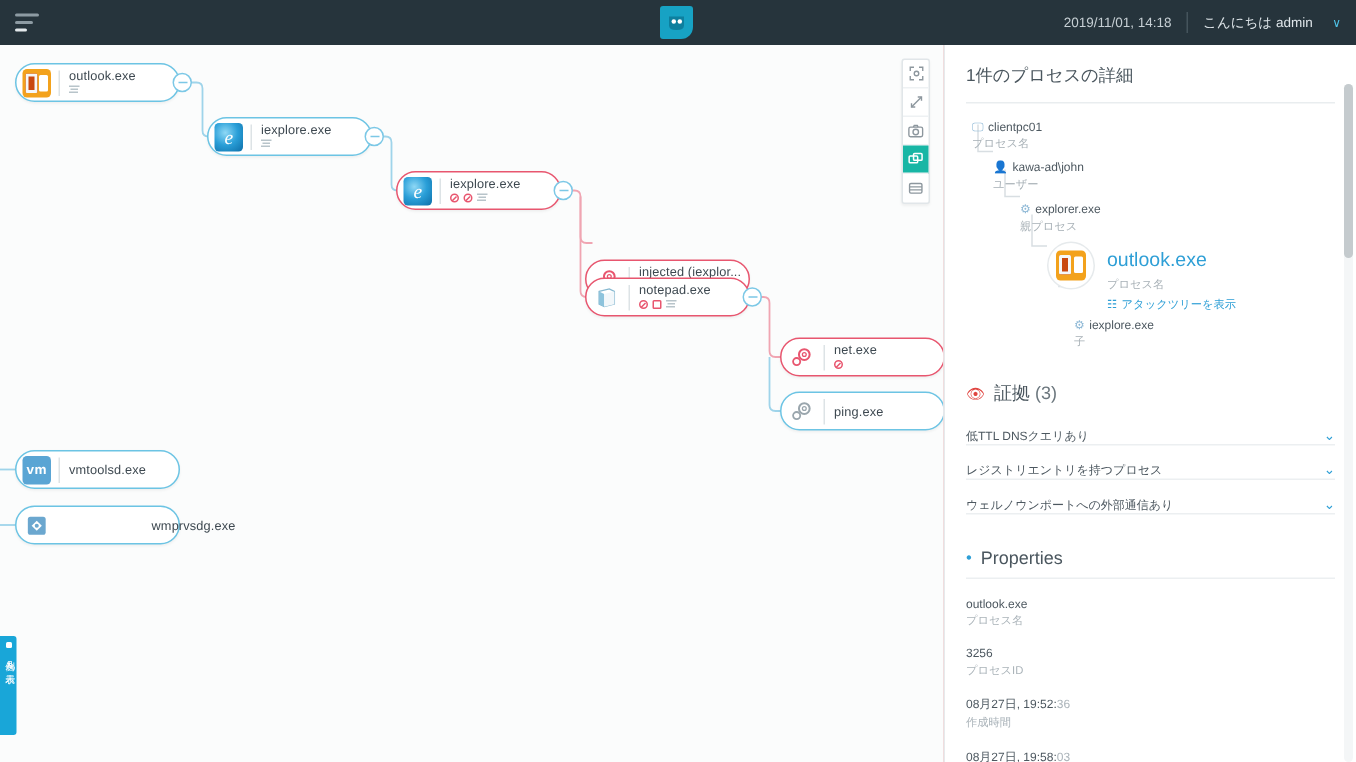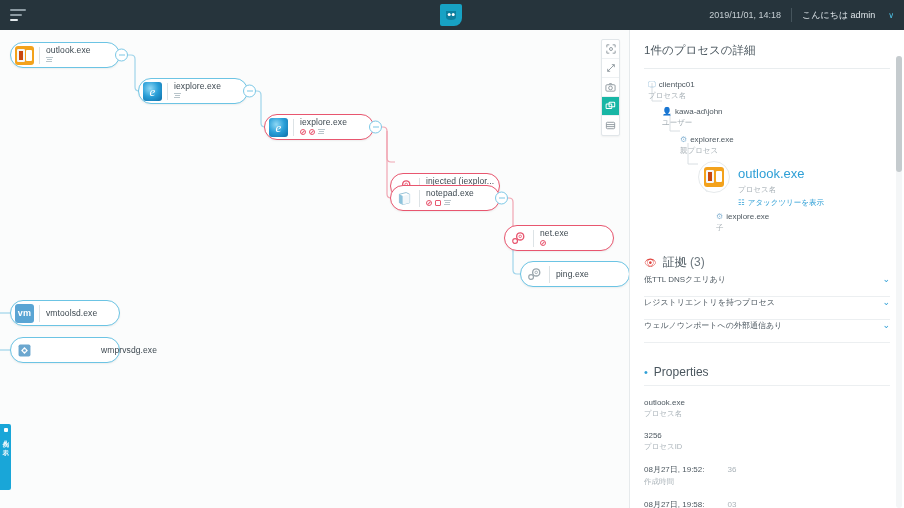--- a/index.html
+++ b/index.html
@@ -218,31 +218,31 @@
     margin-top:22px; margin-bottom:3px;
   }
   .sect-head .eye { color:#e0443f; font-size:10px; }
   .sect-head .bullet { color:#2e9fd6; font-size:11px; line-height:1; }
   .sect-title { font-size:12px; color:#4a565e; }
   .sect-title .cnt { color:#6c777e; }
 
   .acc-row {
     border-bottom:1px solid #eceff1;
     height:23px;
-    display:flex; align-items:flex-start; justify-content:space-between;
+    display:flex; align-items:flex-end; justify-content:space-between;
   }
   .acc-row:first-of-type { border-top:1px solid #eceff1; }
   .acc-label { font-size:8px; color:#4d5860; }
   .acc-chev { color:#2e9fd6; font-size:9px; }
 
   
   .prop-underline { height:1px; background:#eceff1; margin-top:6px; }
   .prop { margin-top:12px; }
   .prop .pv { font-size:8px; color:#4d5860; }
-  .prop .pv .dim { color:#aab3b9;margin-left:23px; }
+  .prop .pv .dim { color:#aab3b9; }
   .prop .pk { font-size:7.5px; color:#aab3b9; margin-top:2px; }
 
   
   .pscroll {
     position:absolute; right:2px; top:26px;
     width:6px; height:116px; background:#c5cbce; border-radius:3px;
   }
   .pscroll-track {
     position:absolute; right:2px; top:26px; width:6px; height:452px;
     background:#f4f6f7; border-radius:3px;
@@ -377,21 +377,21 @@
           <span class="dot"></span>
           <span class="dot sq"></span>
           <span class="glyph-mini"></span>
         </span>
       </span>
       <span class="collapse">
           <i></i>
         </span>
     </div>
 
-    <div class="node red" style="left:504px;top:195px;width:110px;">
+    <div class="node red" style="left:520px;top:195px;width:110px;">
       <span class="nicon ico-gear">
         <svg viewBox="0 0 20 20" aria-hidden="true">
           <circle cx="12" cy="7.5" r="4.2" fill="none" stroke="#e8566f" stroke-width="1.6"></circle>
           <circle cx="12" cy="7.5" r="1.5" fill="#ffffff" stroke="#e8566f" stroke-width="1"></circle>
           <circle cx="6" cy="13" r="2.8" fill="none" stroke="#e8566f" stroke-width="1.4"></circle>
         </svg>
       </span>
       <span class="divider"></span>
       <span class="ntext">
         <span class="nlabel">net.exe</span>

